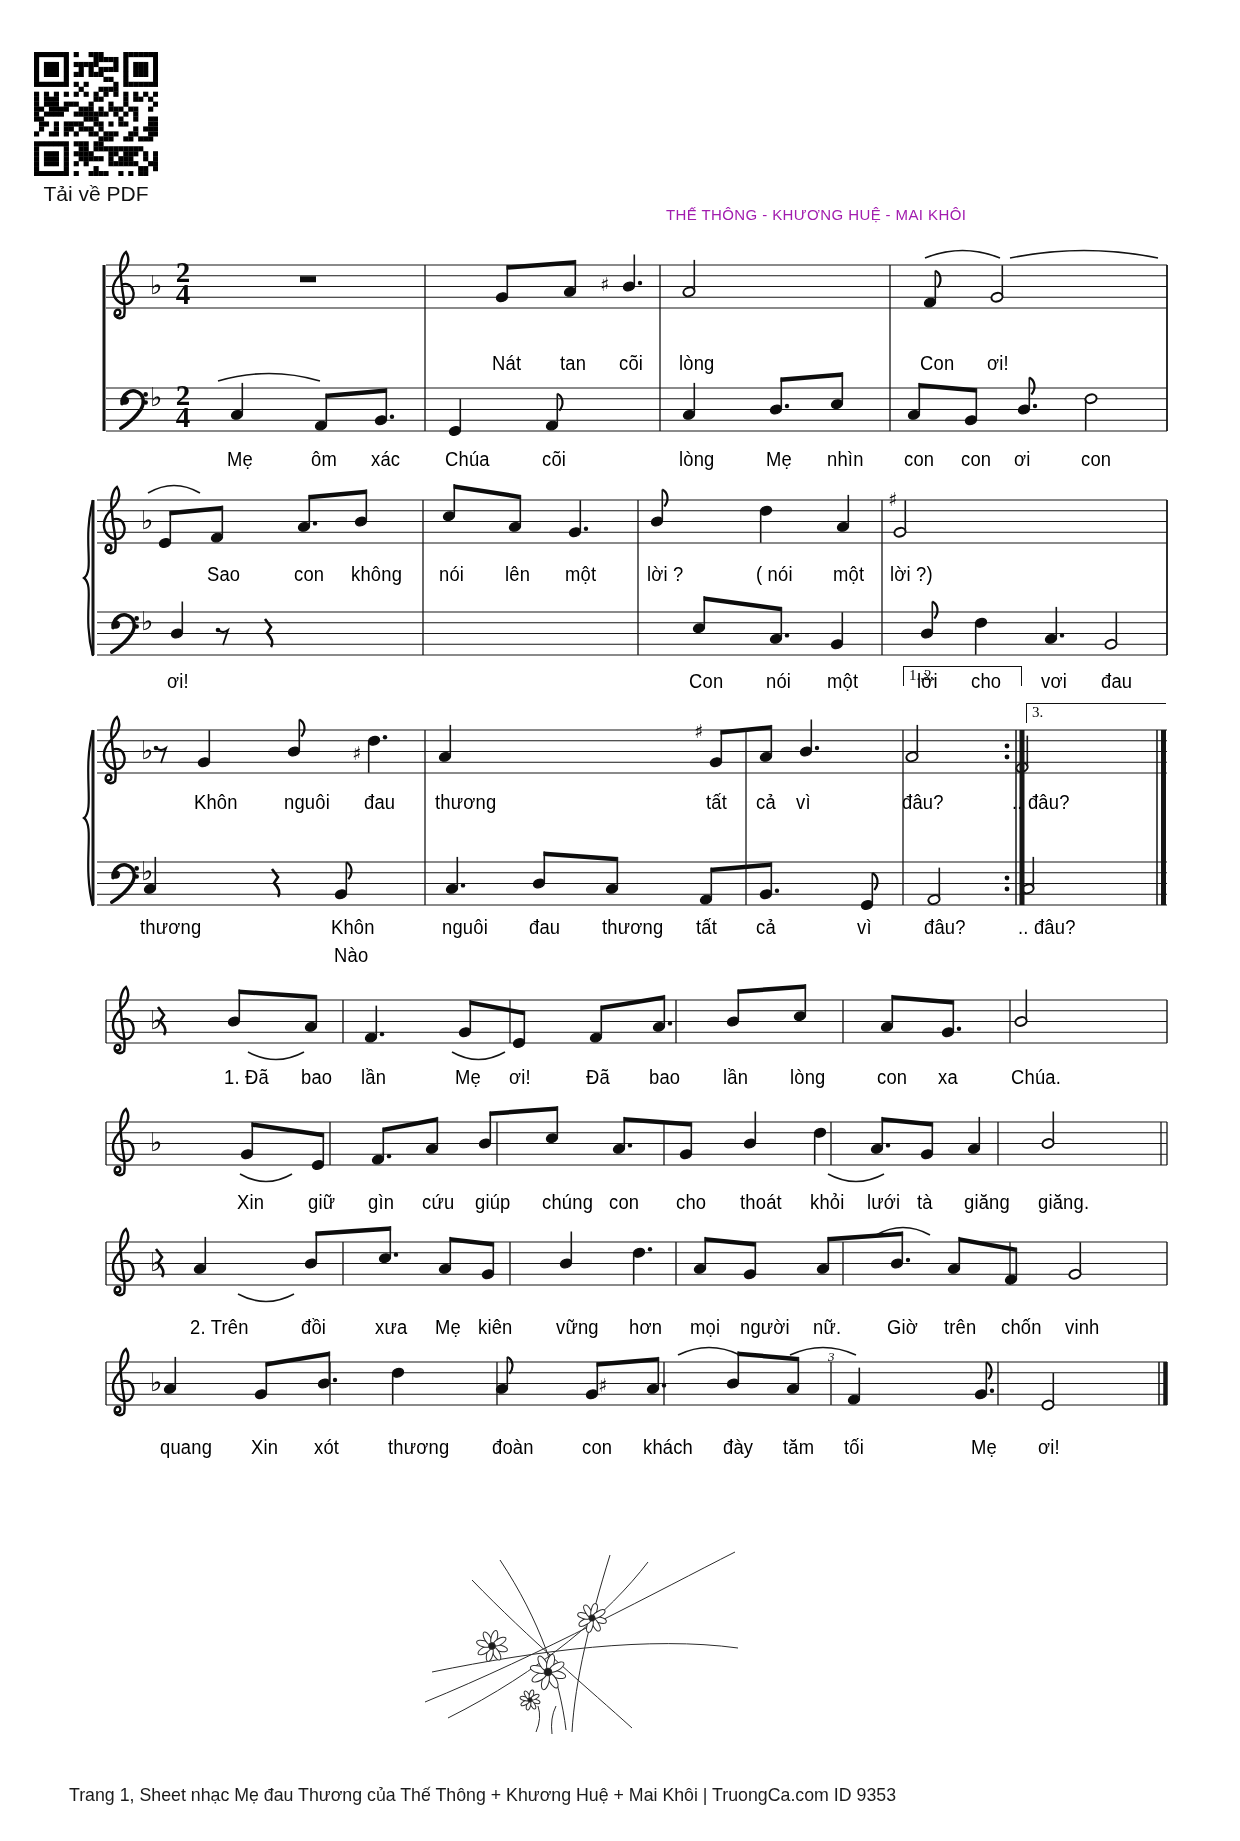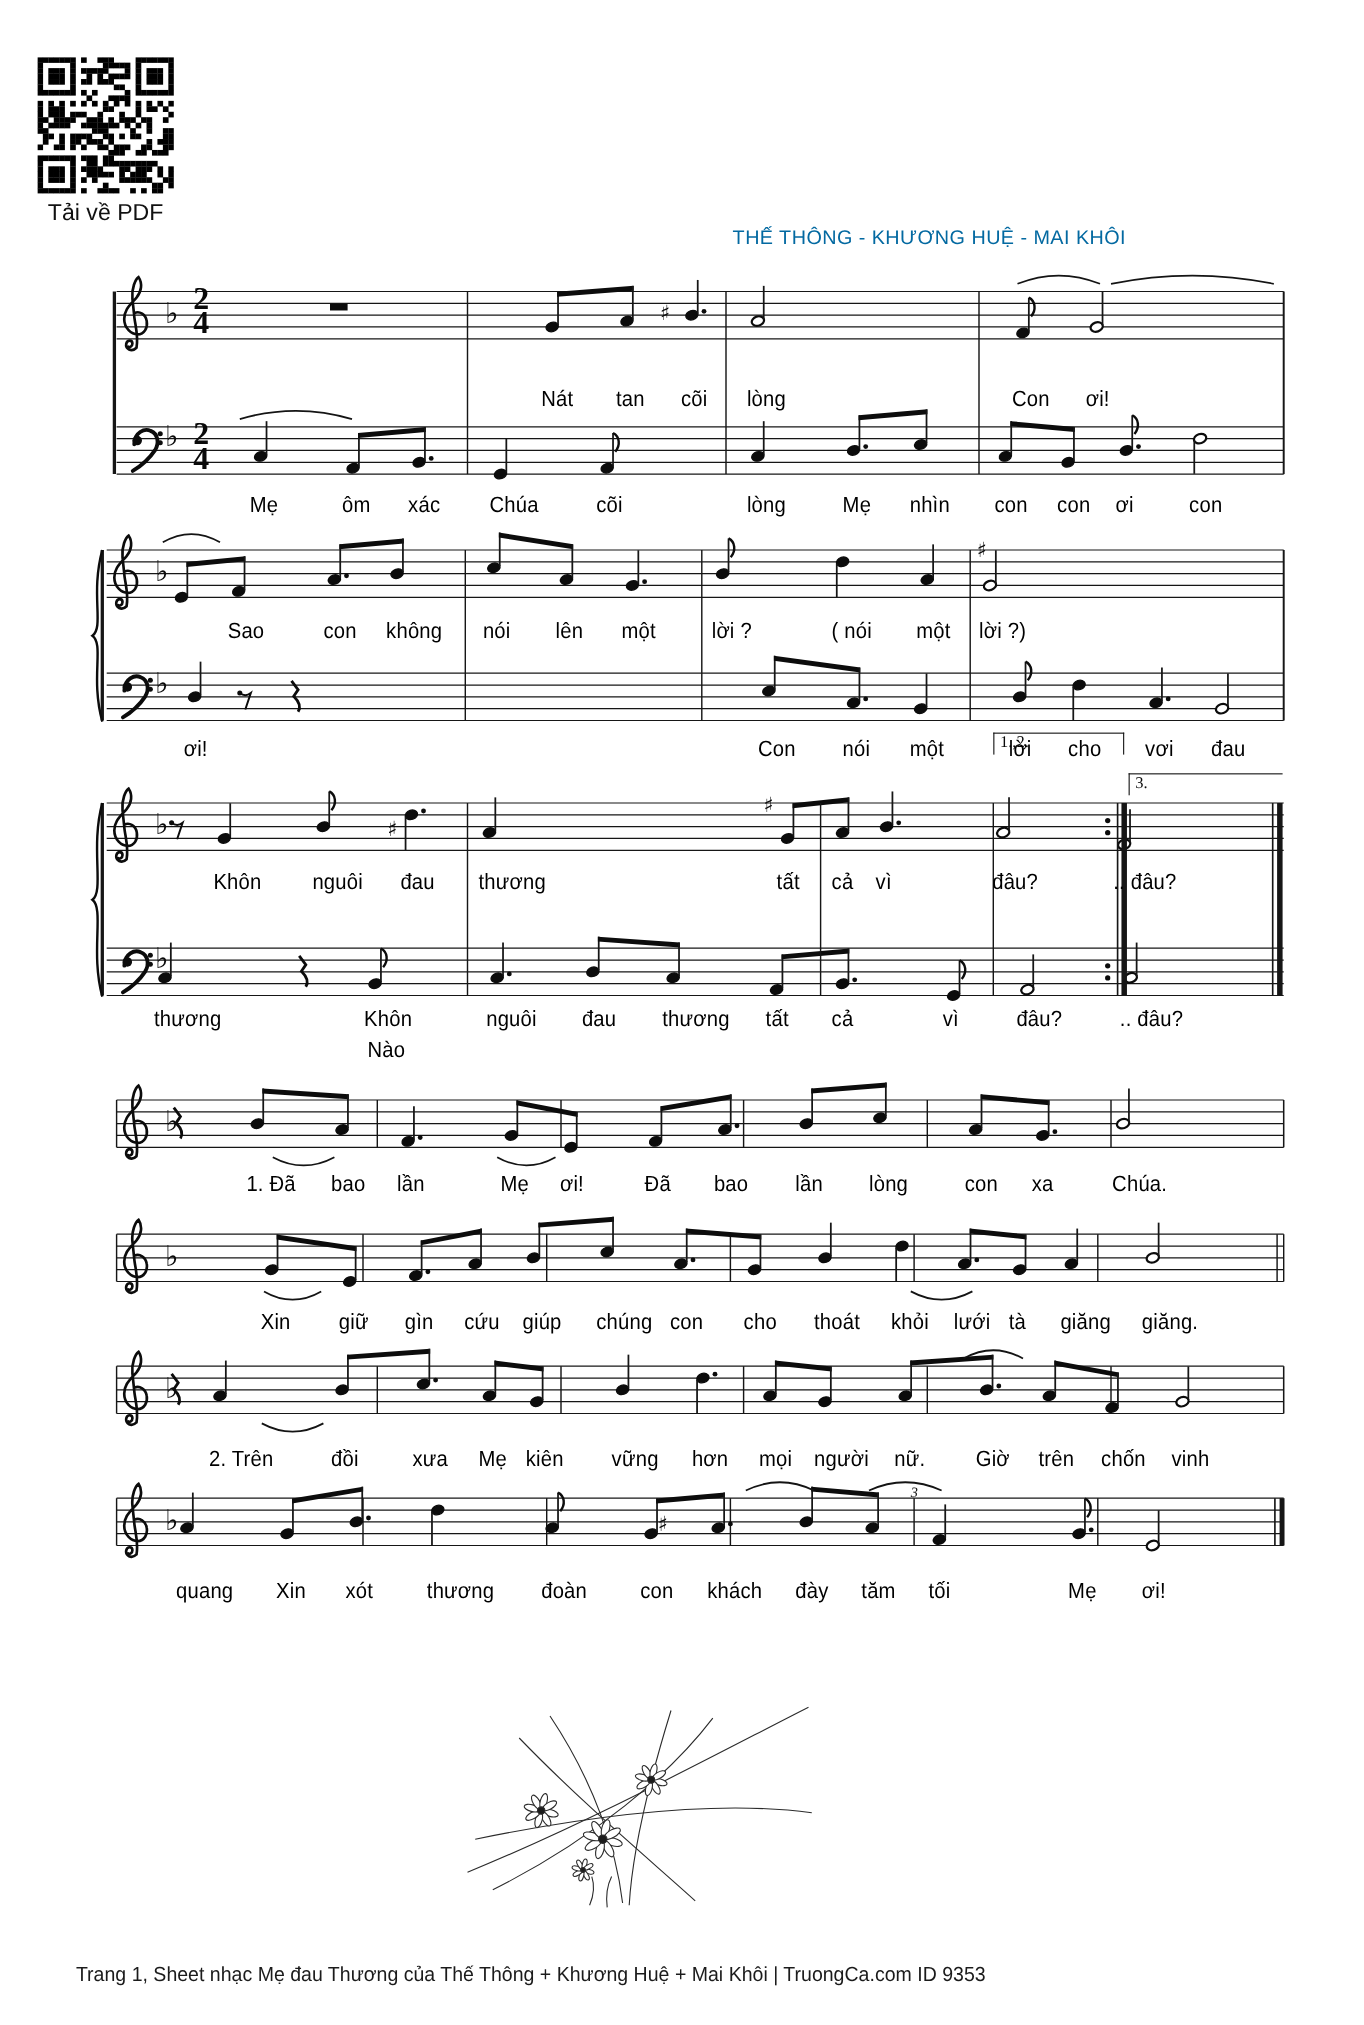--- a/index.html
+++ b/index.html
@@ -3,21 +3,21 @@
 <meta charset="utf-8">
 <style>
   html,body{margin:0;padding:0;background:#fff;}
   .page{position:relative;width:1240px;height:1841px;background:#fff;margin:0 auto;
         font-family:"Liberation Sans",sans-serif;color:#111;overflow:hidden;}
   #score{position:absolute;left:0;top:0;z-index:1;}
   .qr{position:absolute;left:34px;top:52px;width:124px;height:124px;z-index:2;cursor:pointer;}
   .qrlabel{position:absolute;left:18px;top:182px;width:156px;text-align:center;font-size:21px;z-index:2;cursor:pointer;}
   .title{position:absolute;left:0;right:0;top:92px;margin:0;text-align:center;
          font-size:57px;font-weight:bold;letter-spacing:-1px;z-index:2;color:#0a0a0a;}
-  .composer{position:absolute;left:666px;top:206px;font-size:18px;letter-spacing:.4px;z-index:2;color:#0369a1;}
+  .composer{position:absolute;left:666px;top:206px;font-size:15px;letter-spacing:.4px;z-index:2;color:#a21caf;}
   .timesig{position:absolute;width:30px;text-align:center;font-family:"Liberation Serif",serif;
            font-weight:bold;font-size:29px;line-height:21.5px;z-index:2;color:#0a0a0a;}
   .volta{position:absolute;height:19px;border-left:1.7px solid #111;border-top:1.7px solid #111;
          font-family:"Liberation Serif",serif;font-size:15px;padding-left:5px;z-index:2;color:#0a0a0a;}
   .volta.closed{border-right:1.7px solid #111;}
   .triplet{position:absolute;font-family:"Liberation Serif",serif;font-style:italic;font-size:13px;z-index:2;}
   .lyr{position:absolute;font-size:20px;white-space:nowrap;letter-spacing:.2px;z-index:2;
        transform:scaleX(.92);transform-origin:0 0;color:#000;}
   .footer{position:absolute;left:69px;top:1784px;font-size:18.5px;color:#1b1b1b;z-index:2;
           transform:scaleX(.96);transform-origin:0 0;white-space:nowrap;}

